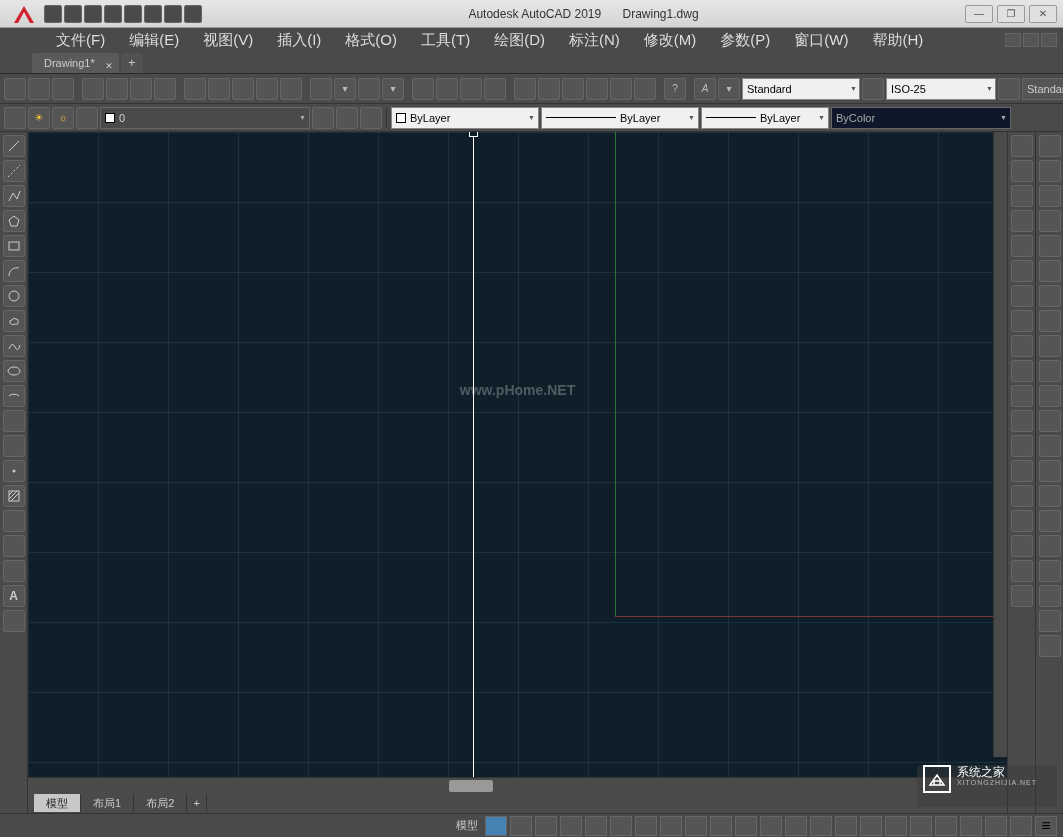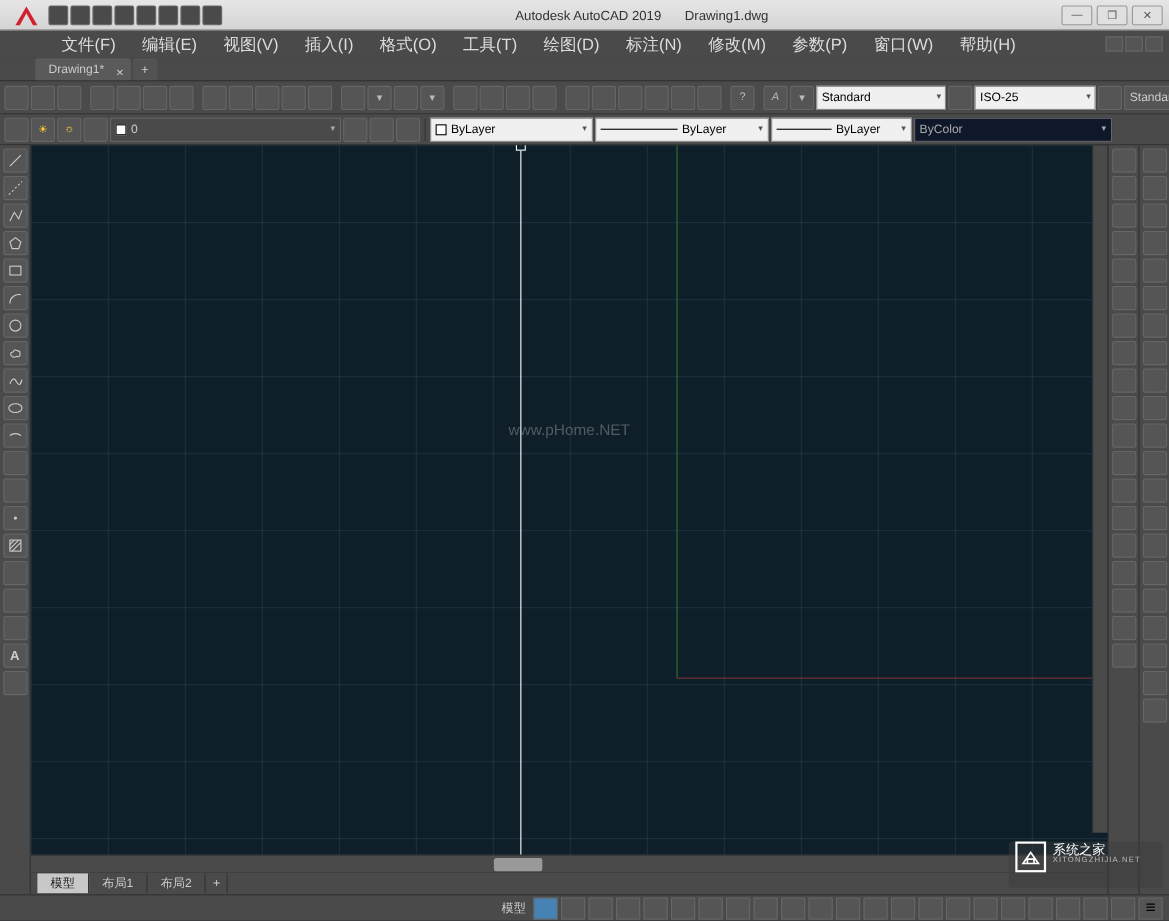--- a/index.html
+++ b/index.html
@@ -44,21 +44,21 @@
 .vtb { width: 28px; background: #4a4a4a; display: flex; flex-direction: column; align-items: center; padding: 3px 0; gap: 3px; border-right: 1px solid #333; }
 .vtb.right { border-left: 1px solid #333; border-right: 0; }
 .vtb-btn { width: 22px; height: 22px; background: #555; border: 1px solid #666; border-radius: 2px; cursor: pointer; display: flex; align-items: center; justify-content: center; }
 .canvas-wrap { flex: 1; display: flex; flex-direction: column; background: #0e1f2a; position: relative; }
 .canvas { flex: 1; position: relative; overflow: hidden; }
 .grid { position: absolute; inset: 0; background-image: linear-gradient(to right, rgba(80,100,120,.25) 1px, transparent 1px), linear-gradient(to bottom, rgba(80,100,120,.25) 1px, transparent 1px); background-size: 70px 70px; }
 .cross-v { position: absolute; left: 45.5%; top: 0; bottom: 0; width: 1px; background: #fff; }
 .cross-h-dim { position: absolute; right: 0; width: 40%; top: 75%; height: 1px; background: rgba(170,60,60,.7); }
 .cross-v-green { position: absolute; left: 60%; top: 0; height: 75%; width: 1px; background: rgba(60,150,60,.7); }
 .grip { position: absolute; left: calc(45.5% - 4px); top: -4px; width: 9px; height: 9px; background: #0e1f2a; border: 1px solid #fff; }
-.watermark { position: absolute; left: 50%; top: 40%; transform: translate(-50%, -50%); color: rgba(200,200,200,.35); font-size: 14px; font-weight: normal; pointer-events: none; }
+.watermark { position: absolute; left: 50%; top: 40%; transform: translate(-50%, -50%); color: rgba(200,200,200,.35); font-size: 14px; font-weight: bold; pointer-events: none; }
 .hscroll { height: 16px; background: #4a4a4a; border-top: 1px solid #333; display: flex; align-items: center; }
 .hscroll .thumb { width: 44px; height: 12px; background: #999; margin-left: 43%; border-radius: 2px; }
 .vscroll { position: absolute; right: 0; top: 0; bottom: 20px; width: 14px; background: #4a4a4a; border-left: 1px solid #333; }
 .layout-tabs { height: 20px; background: #4a4a4a; display: flex; align-items: center; padding-left: 6px; gap: 0; }
 .ltab { height: 18px; padding: 0 12px; font-size: 11px; color: #ccc; line-height: 18px; cursor: pointer; border-right: 1px solid #333; }
 .ltab.active { background: #c8c8c8; color: #222; }
 .ltab.new { width: 20px; padding: 0; text-align: center; }
 .statusbar { position: absolute; bottom: 0; height: 24px; left: 0; right: 0; background: #4a4a4a; border-top: 1px solid #333; display: flex; align-items: center; justify-content: flex-end; padding: 0 6px; gap: 3px; }
 .sb-btn { width: 22px; height: 20px; background: #555; border: 1px solid #666; cursor: pointer; display: flex; align-items: center; justify-content: center; }
 .sb-text { font-size: 11px; color: #ccc; padding: 0 4px; }

